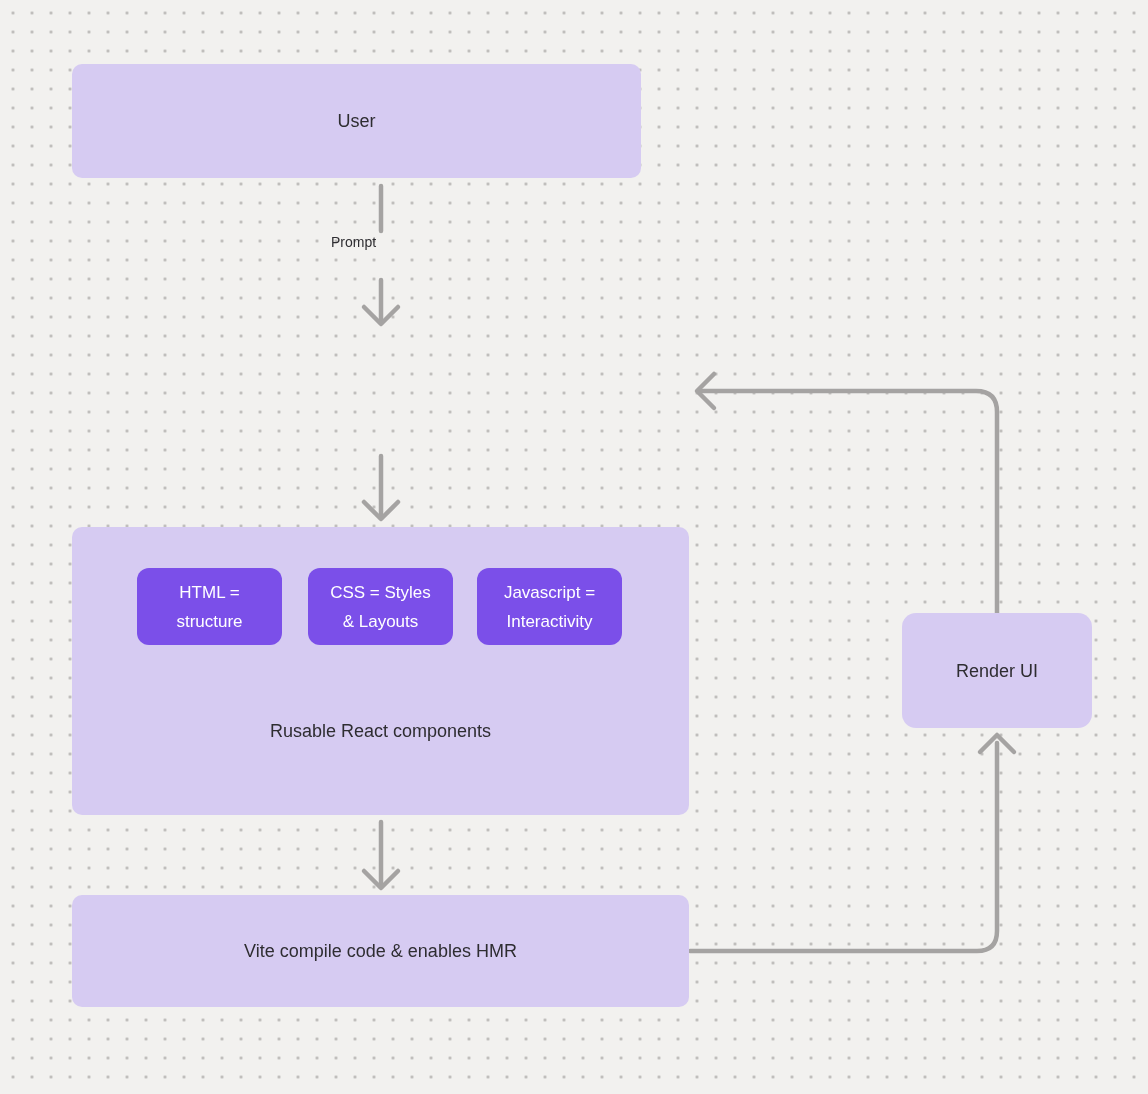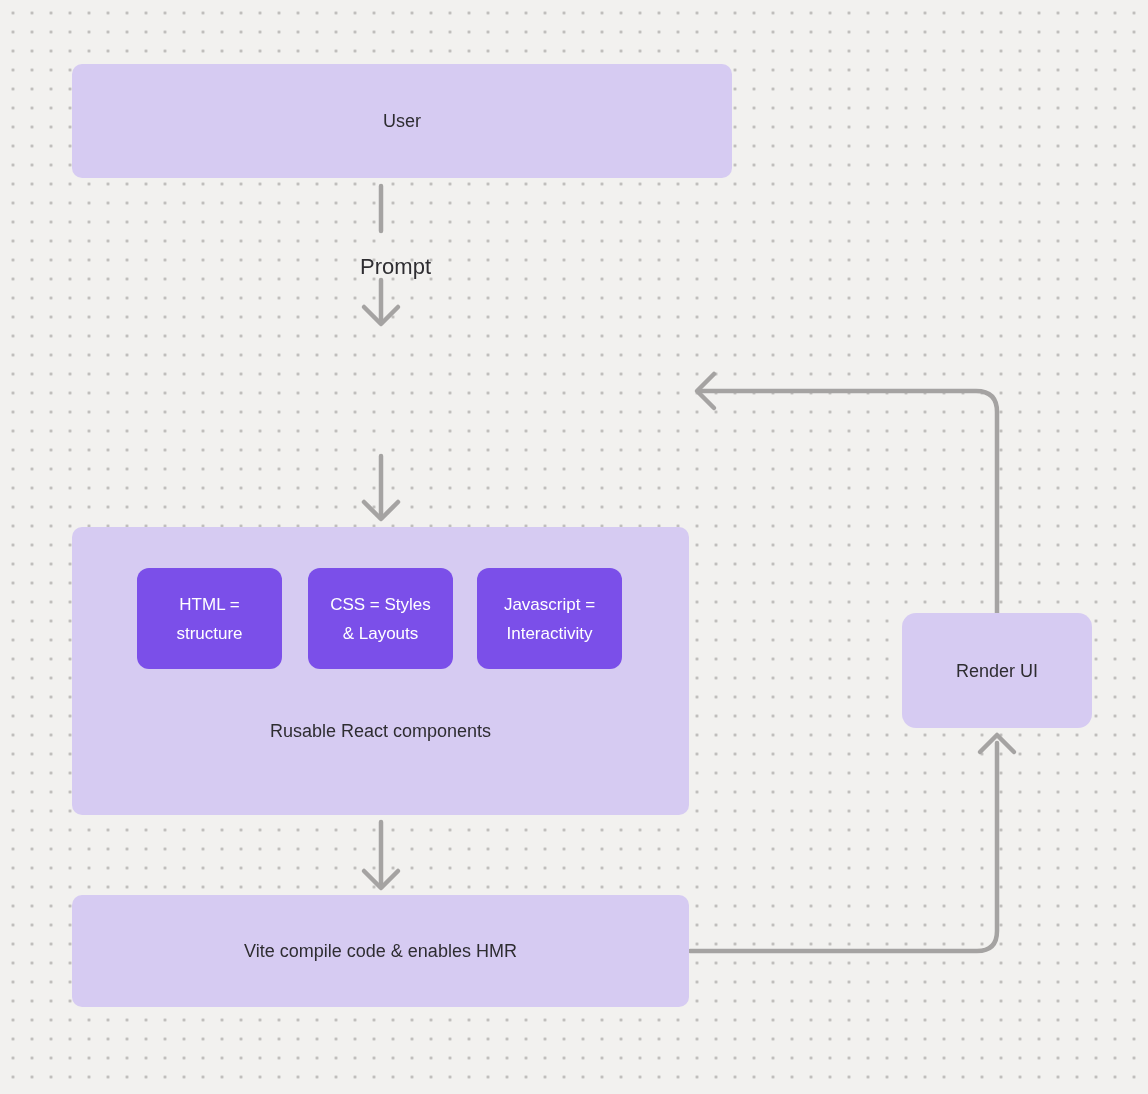--- a/index.html
+++ b/index.html
@@ -25,30 +25,30 @@
     display: flex;
     align-items: center;
     justify-content: center;
     font-size: 18px;
     line-height: 24px;
   }
   .light {
     background: #d6cbf2;
     border-radius: 10px;
   }
-  .node-user           { left: 72px;  top: 64px;  width: 660px; height: 114px; align-items: center; }
+  .node-user           { left: 72px;  top: 64px;  width: 569px; height: 114px; align-items: center; }
   .node-webapp         { left: 72px;  top: 334px; width: 617px; height: 114px; }
   .group-components    { left: 72px;  top: 527px; width: 617px; height: 288px; display: block; }
   .node-vite           { left: 72px;  top: 895px; width: 617px; height: 112px; }
   .node-render         { left: 902px; top: 613px; width: 190px; height: 115px; border-radius: 14px; }
   .chip {
     position: absolute;
     top: 41px;
     width: 145px;
-    height: 101px;
+    height: 77px;
     background: #7b4fe9;
     border-radius: 12px;
     color: #ffffff;
     display: flex;
     flex-direction: column;
     align-items: center;
     justify-content: center;
     text-align: center;
     font-size: 17px;
     line-height: 29px;
@@ -60,24 +60,24 @@
     position: absolute;
     left: 0;
     right: 0;
     top: 192px;
     text-align: center;
     font-size: 18px;
   }
   .edge-label {
     position: absolute;
     left: 331px;
-    top: 254px;
+    top: 234px;
     width: 100px;
-    text-align: right;
-    font-size: 22px;
+    text-align: left;
+    font-size: 14px;
   }
 </style>
 </head>
 <body>
 
 <div class="canvas">
 
   <svg class="connectors" viewBox="0 0 1148 1094" fill="none" stroke="#a5a3a2" stroke-width="4.5" stroke-linecap="round" stroke-linejoin="round">
 
     <path d="M381 186 L381 231"></path>

